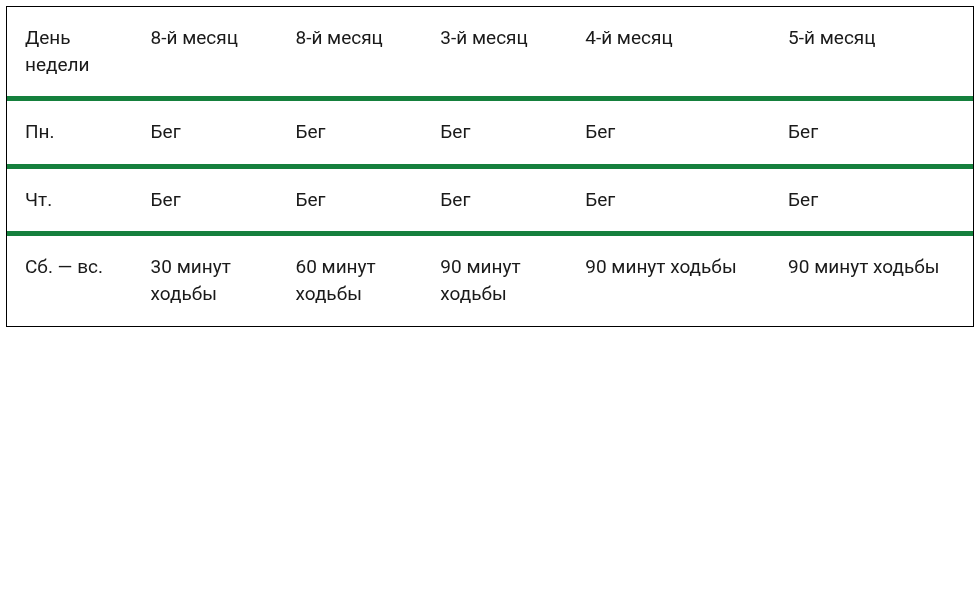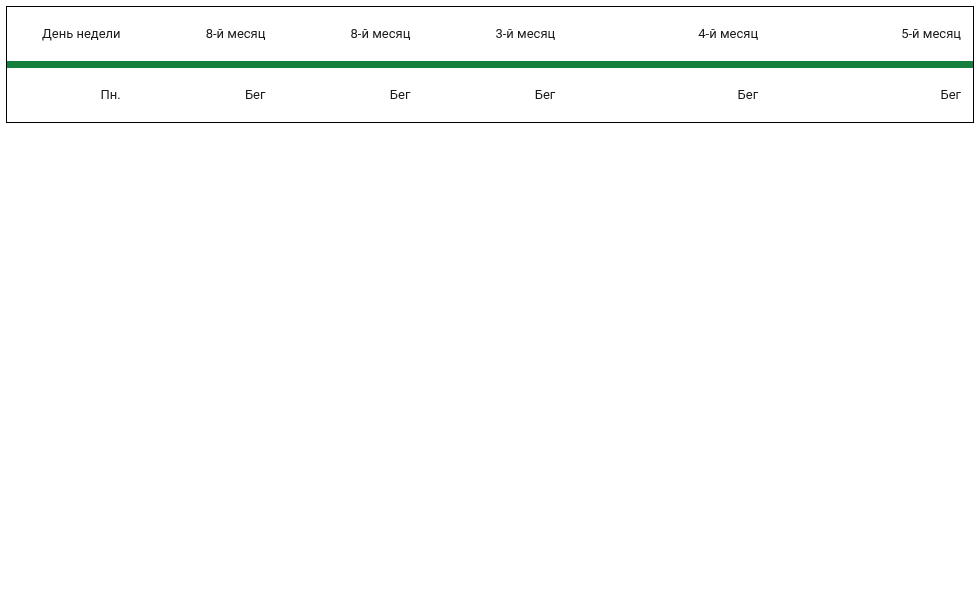--- a/index.html
+++ b/index.html
@@ -16,36 +16,36 @@
     .table-wrapper {
       border: 1px solid #000;
       overflow: hidden;
     }
     table {
       width: 100%;
       border-collapse: collapse;
       table-layout: fixed;
     }
     th, td {
-      text-align: right;
+      text-align: left;
       padding: 18px 12px 18px 18px;
       vertical-align: top;
-      font-size: 13px;
+      font-size: 19px;
       font-weight: 400;
       color: #1a1a1a;
       line-height: 1.4;
     }
     th {
       font-weight: 400;
     }
     thead tr {
       border-bottom: 1px solid #ddd;
     }
     tbody tr {
-      border-top: 7px solid #15803d;
+      border-top: 5px solid #15803d;
     }
     col.c0 { width: 13%; }
     col.c1 { width: 15%; }
     col.c2 { width: 15%; }
     col.c3 { width: 15%; }
     col.c4 { width: 21%; }
     col.c5 { width: 21%; }
   </style>
 </head>
 <body>
@@ -72,15 +72,31 @@
     </thead>
     <tbody>
       <tr>
         <td>Пн.</td>
         <td>Бег</td>
         <td>Бег</td>
         <td>Бег</td>
         <td>Бег</td>
         <td>Бег</td>
       </tr>
+      <tr>
+        <td>Чт.</td>
+        <td>Бег</td>
+        <td>Бег</td>
+        <td>Бег</td>
+        <td>Бег</td>
+        <td>Бег</td>
+      </tr>
+      <tr>
+        <td>Сб. — вс.</td>
+        <td>30 минут ходьбы</td>
+        <td>60 минут ходьбы</td>
+        <td>90 минут ходьбы</td>
+        <td>90 минут ходьбы</td>
+        <td>90 минут ходьбы</td>
+      </tr>
     </tbody>
   </table>
 </div>
 
 </body></html>

